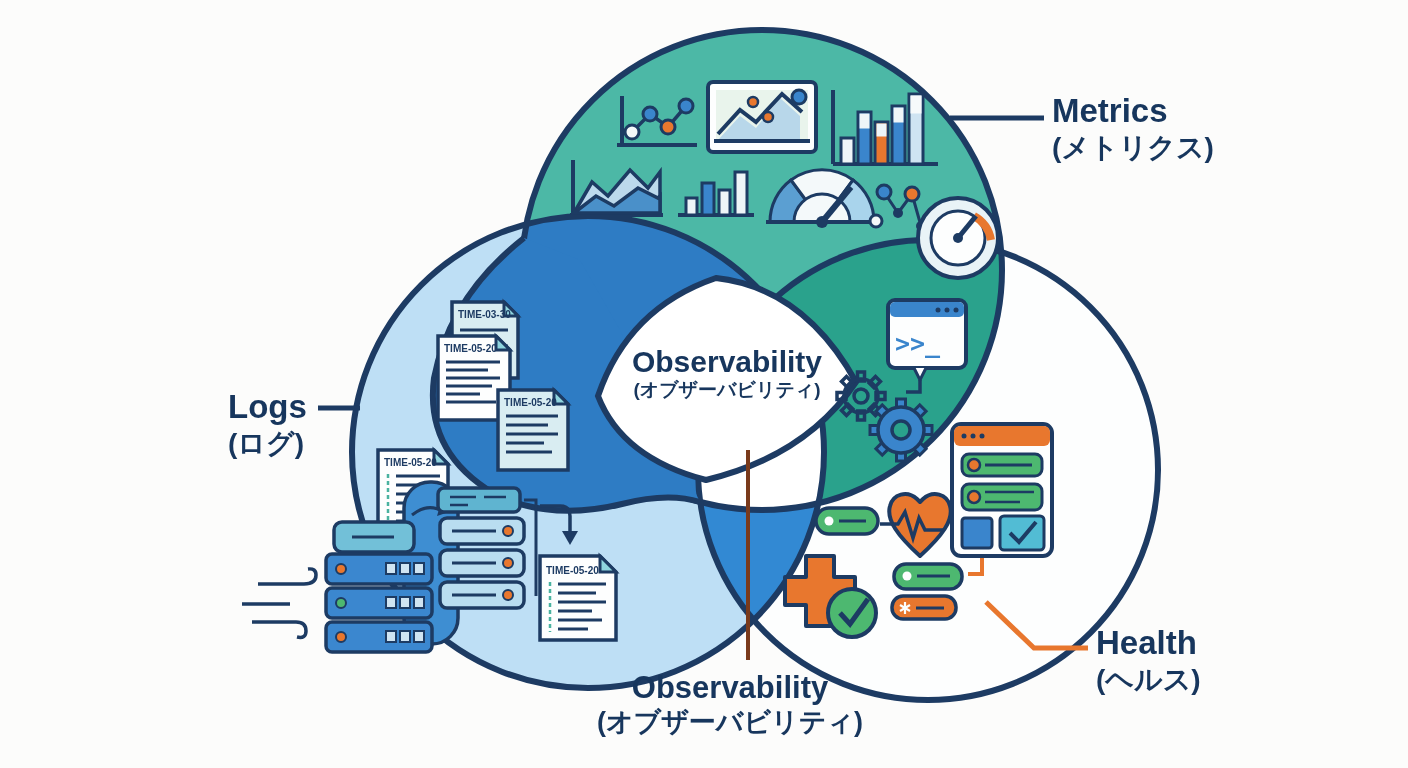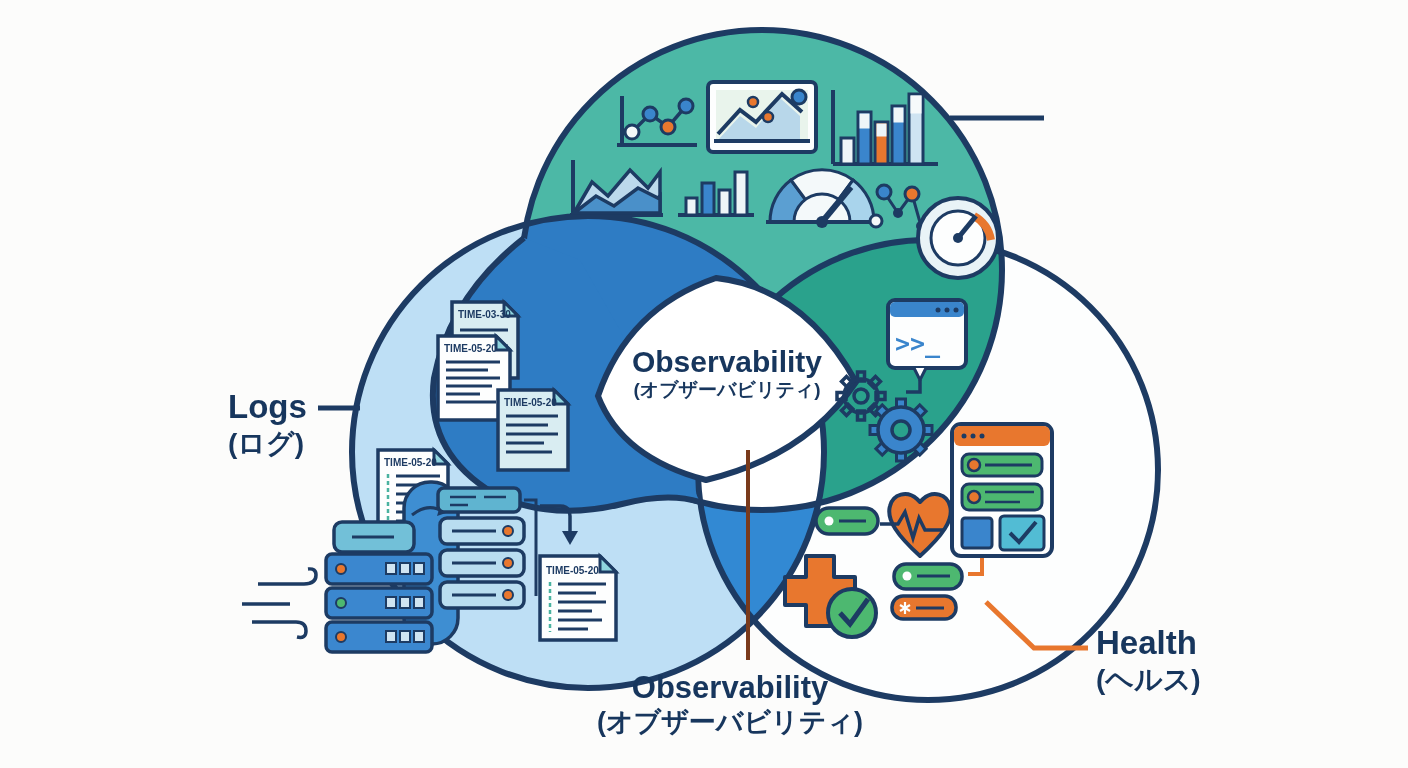--- a/index.html
+++ b/index.html
@@ -356,20 +356,24 @@
 
   <g>
     <path d="M806 556 H834 V577 H855 V605 H834 V626 H806 V605 H785 V577 H806 Z" fill="#e8772e" stroke="#1d3b63" stroke-width="4" stroke-linejoin="round"></path>
   </g>
   <g>
     <circle cx="852" cy="613" r="24" fill="#4db870" stroke="#1d3b63" stroke-width="4"></circle>
     <path d="M840 613 L850 624 L868 599" fill="none" stroke="#1d3b63" stroke-width="5"></path>
   </g>
 </svg>
 
+  <div class="lbl" style="left:1052px;top:92px">
+    <div class="en">Metrics</div>
+    <div class="jp">(メトリクス)</div>
+  </div>
 
   <div class="lbl" style="left:228px;top:388px">
     <div class="en">Logs</div>
     <div class="jp">(ログ)</div>
   </div>
 
   <div class="lbl" style="left:1096px;top:624px">
     <div class="en">Health</div>
     <div class="jp">(ヘルス)</div>
   </div>

